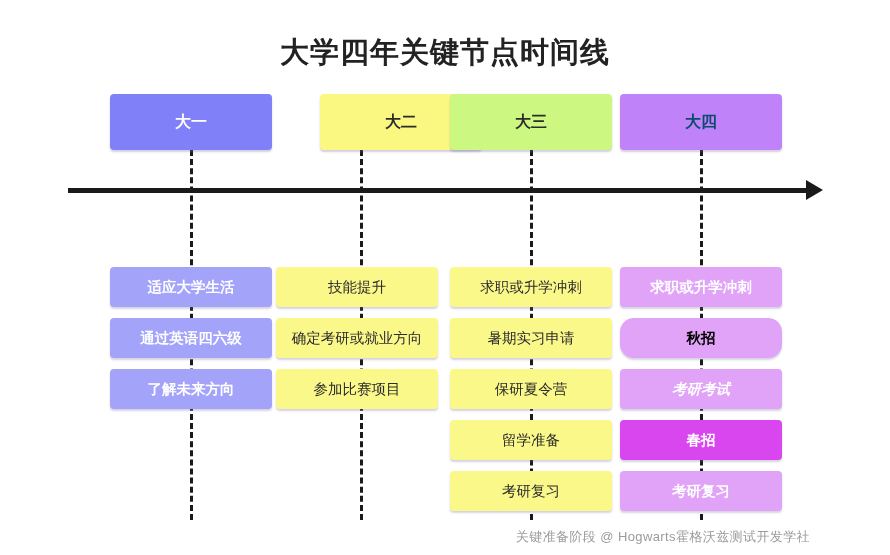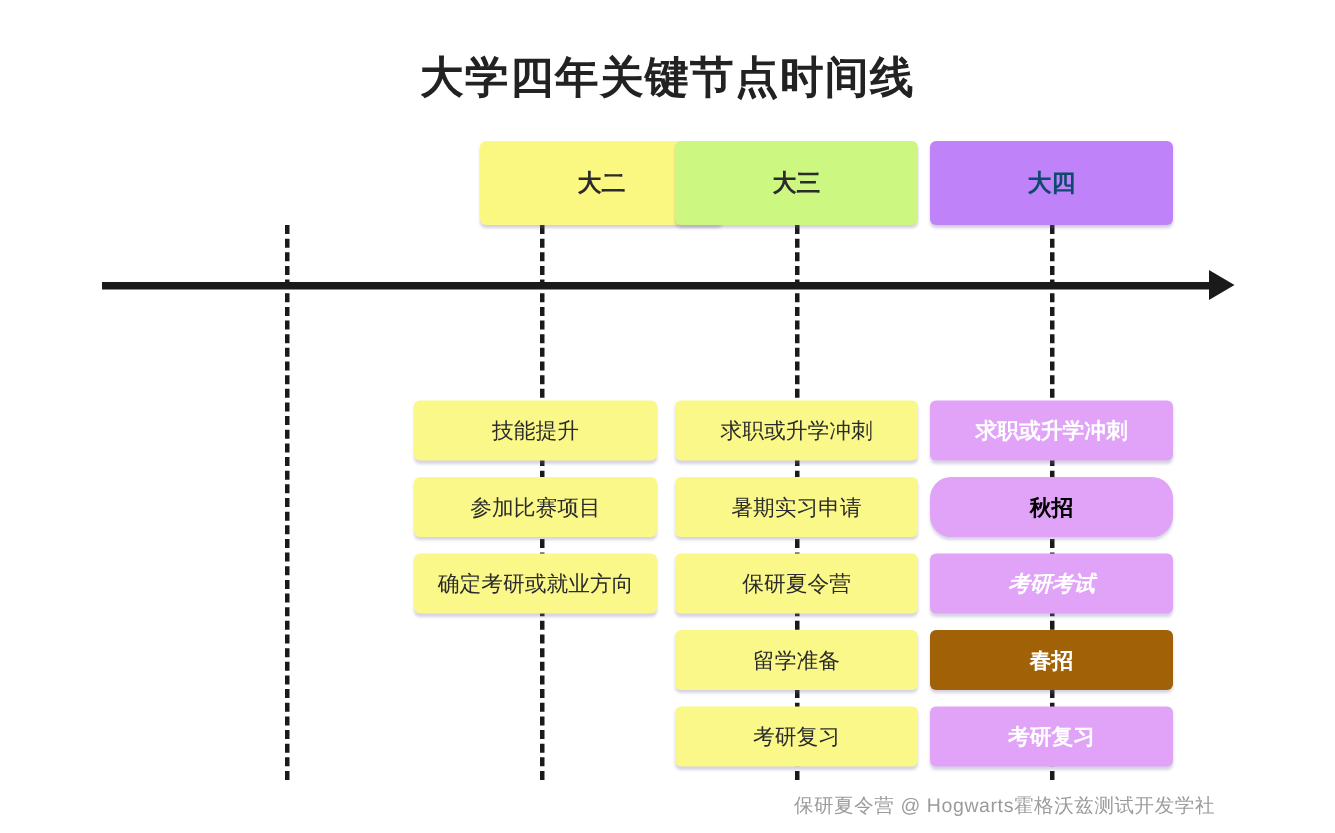--- a/index.html
+++ b/index.html
@@ -125,47 +125,55 @@
   <div class="page-title" style="color: rgb(34, 34, 34);">大学四年关键节点时间线</div>
 
   <div class="dashed-line" style="left: 190px; border-left-color: rgb(26, 26, 26);"></div>
   <div class="dashed-line" style="left: 360px; border-left-color: rgb(26, 26, 26);"></div>
   <div class="dashed-line" style="left: 530px; border-left-color: rgb(26, 26, 26);"></div>
   <div class="dashed-line" style="left: 700px; border-left-color: rgb(26, 26, 26);"></div>
 
   <div class="timeline-axis" style="background: rgb(26, 26, 26);"></div>
   <div class="timeline-arrowhead" style="border-left-color: rgb(26, 26, 26);"></div>
 
+  <div class="column" style="left:110px;">
+    <div class="year-header" style="background: rgb(128, 128, 248); color: rgb(255, 255, 255);">大一</div>
+    <div class="items">
+      <div class="item-box" style="background: rgb(163, 163, 250); color: rgb(255, 255, 255);">适应大学生活</div>
+      <div class="item-box" style="background: rgb(163, 163, 250); color: rgb(255, 255, 255);">通过英语四六级</div>
+      <div class="item-box" style="background: rgb(163, 163, 250); color: rgb(255, 255, 255);">了解未来方向</div>
+    </div>
+  </div>
 
   <div class="column" style="left:276px;padding-left:44px;">
     <div class="year-header" style="background: rgb(251, 248, 130); color: rgb(43, 43, 43);">大二</div>
     <div class="items">
       <div class="item-box plain" style="background: rgb(251, 248, 138); color: rgb(43, 43, 43);">技能提升</div>
+      <div class="item-box plain" style="background: rgb(251, 248, 138); color: rgb(43, 43, 43);">确定考研或就业方向</div>
       <div class="item-box plain" style="background: rgb(251, 248, 138); color: rgb(43, 43, 43);">参加比赛项目</div>
-      <div class="item-box plain" style="background: rgb(251, 248, 138); color: rgb(43, 43, 43);">确定考研或就业方向</div>
     </div>
   </div>
 
   <div class="column" style="left:450px;">
     <div class="year-header" style="background: rgb(204, 248, 130); color: rgb(43, 43, 43);">大三</div>
     <div class="items">
       <div class="item-box plain" style="background: rgb(251, 248, 138); color: rgb(43, 43, 43);">求职或升学冲刺</div>
       <div class="item-box plain" style="background: rgb(251, 248, 138); color: rgb(43, 43, 43);">暑期实习申请</div>
       <div class="item-box plain" style="background: rgb(251, 248, 138); color: rgb(43, 43, 43);">保研夏令营</div>
       <div class="item-box plain" style="background: rgb(251, 248, 138); color: rgb(43, 43, 43);">留学准备</div>
       <div class="item-box plain" style="background: rgb(251, 248, 138); color: rgb(43, 43, 43);">考研复习</div>
     </div>
   </div>
 
   <div class="column" style="left:620px;">
     <div class="year-header" style="background: rgb(192, 130, 248); color: #0c4a6e;">大四</div>
     <div class="items">
       <div class="item-box" style="background: rgb(224, 163, 248); color: rgb(255, 255, 255);">求职或升学冲刺</div>
       <div class="item-box" style="background: rgb(224, 163, 248); color: #000000; border-radius: 14px;">秋招</div>
       <div class="item-box" style="background: rgb(224, 163, 248); color: rgb(255, 255, 255); font-style: italic;">考研考试</div>
-      <div class="item-box" style="background: #a16207; color: rgb(255, 255, 255); font-family: Liberation Mono, monospace;">春招</div>
+      <div class="item-box" style="background: #d946ef; color: rgb(255, 255, 255); font-family: Liberation Mono, monospace;">春招</div>
       <div class="item-box" style="background: rgb(224, 163, 248); color: rgb(255, 255, 255);">考研复习</div>
     </div>
   </div>
 
-  <div class="watermark" style="color: rgb(155, 155, 155);">保研夏令营 @ Hogwarts霍格沃兹测试开发学社</div>
+  <div class="watermark" style="color: rgb(155, 155, 155);">关键准备阶段 @ Hogwarts霍格沃兹测试开发学社</div>
 
 </div>
 
 </body></html>

